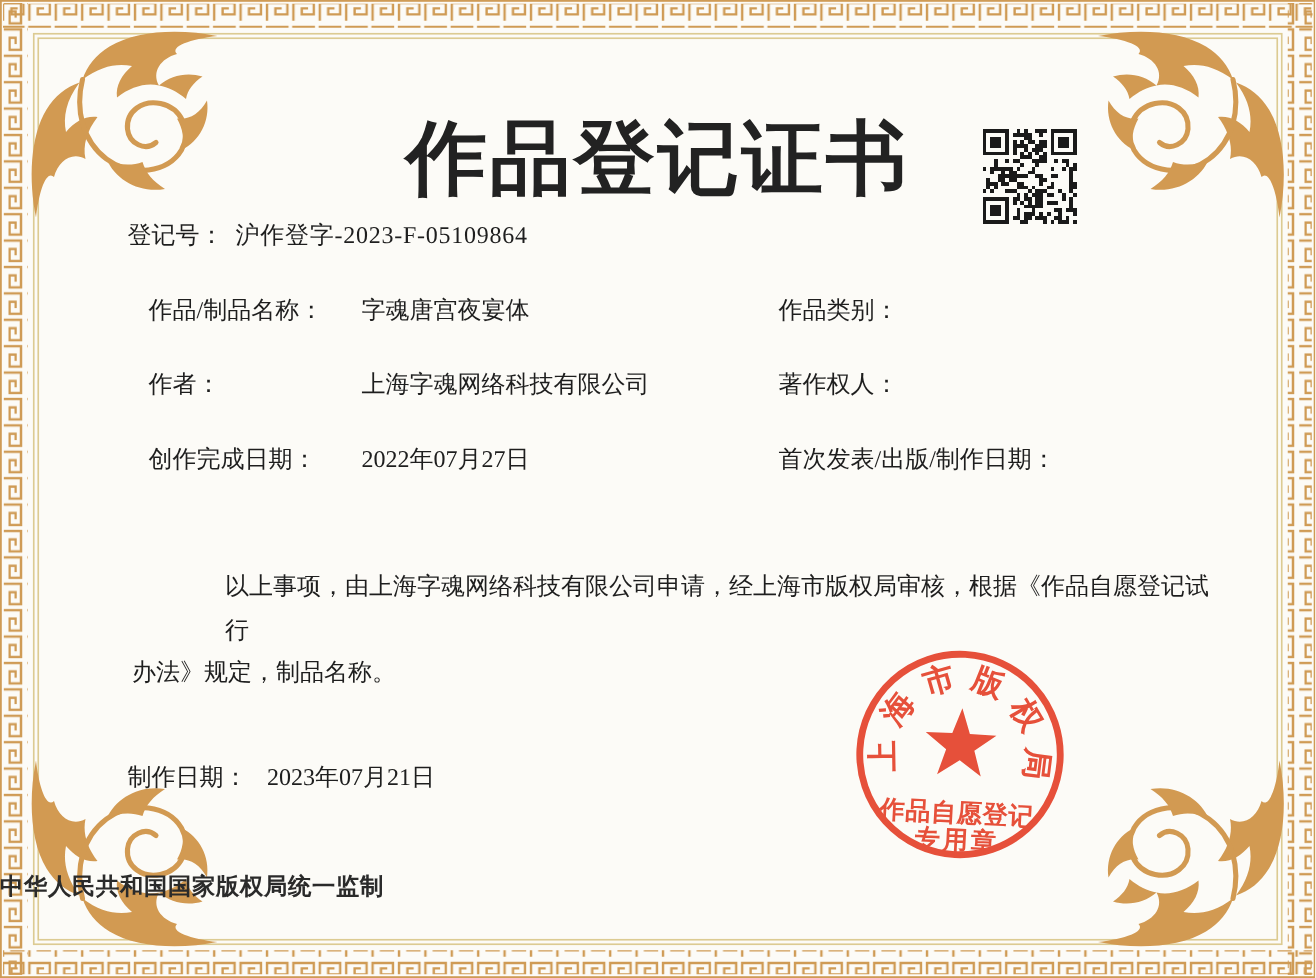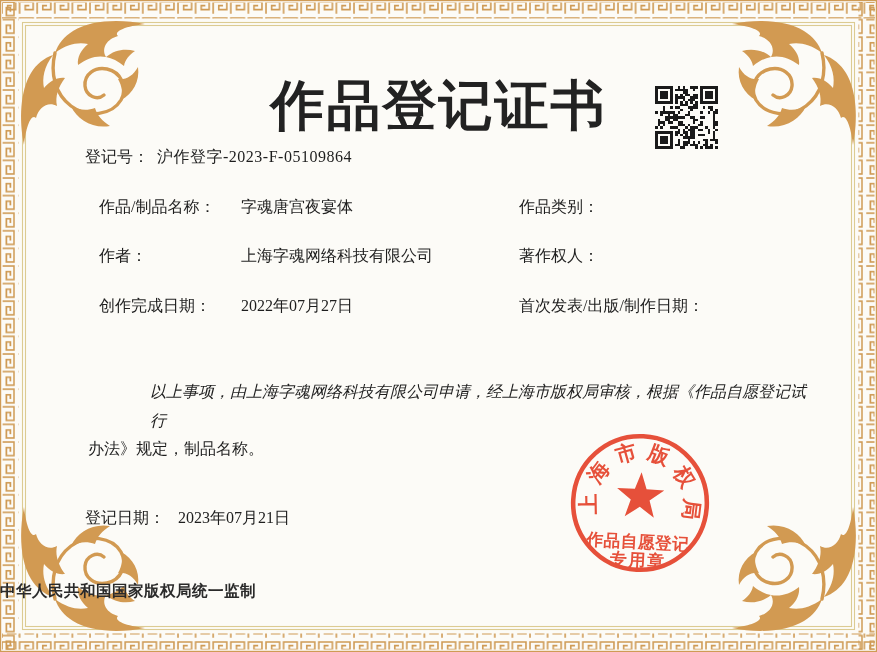--- a/index.html
+++ b/index.html
@@ -22,21 +22,21 @@
     font-family:"Liberation Serif", serif;
   }
   .regno{position:absolute;left:85px;top:147px;font-size:16px;}
   .regno .val{position:absolute;left:72px;top:0;white-space:nowrap;letter-spacing:.5px;}
   .row{position:absolute;left:0;width:877px;height:22px;font-size:16px;}
   .row1{top:197px;} .row2{top:246px;} .row3{top:296px;}
   .l-label{position:absolute;left:99px;white-space:nowrap;text-align:center;}
   .l-value{position:absolute;left:213px;white-space:nowrap;margin-left:28px;}
   .r-label{position:absolute;left:487px;white-space:nowrap;margin-left:32px;}
   .statement{position:absolute;left:88px;top:378px;width:730px;font-size:16px;line-height:28.5px;}
-  .statement .line1{padding-left:62px;font-style:italic;}
+  .statement .line1{padding-left:62px;}
   .regdate{position:absolute;left:85px;top:508px;font-size:16px;}
   .regdate .val{position:absolute;left:93px;top:0;white-space:nowrap;}
   .footer{
     position:absolute;left:0;top:581px;width:877px;text-align:left;
     font-size:15.5px;font-weight:700;color:#2a2a2a;letter-spacing:.5px;
   }
   .qr{position:absolute;left:655px;top:85px;width:63px;height:65px;}
   .seal{position:absolute;left:559px;top:422px;width:162px;height:162px;opacity:.94;}
   .seal text{font-family:"Liberation Serif", serif;font-weight:700;}
 </style>
@@ -398,21 +398,21 @@
     <span class="l-value">2022年07月27日</span>
     <span class="r-label">首次发表/出版/制作日期：</span>
   </div>
 
   <div class="statement">
     <div class="line1">以上事项，由上海字魂网络科技有限公司申请，经上海市版权局审核，根据《作品自愿登记试行</div>
     <div class="line2">办法》规定，制品名称。</div>
   </div>
 
   <div class="regdate">
-    <span>登记日期：</span>
+    <span>制作日期：</span>
     <span class="val">2023年07月21日</span>
   </div>
 
   <svg class="seal" viewBox="0 0 160 160" aria-hidden="true">
     <g transform="rotate(3 80 80)" fill="#e5462f">
       <circle cx="80" cy="80" r="66" fill="none" stroke="#e5462f" stroke-width="4.5"></circle>
       <polygon points="80,49.5 85.8,66.1 103.3,66.4 89.3,77 94.4,93.8 80,83.8 65.6,93.8 70.7,77 56.7,66.4 74.2,66.1"></polygon>
       <g font-size="20.5" text-anchor="middle">
         <text x="29.1" y="83.6" transform="rotate(-94 29.1 83.6)" dy="7">上</text>
         <text x="37.5" y="51.8" transform="rotate(-56.4 37.5 51.8)" dy="7">海</text>

